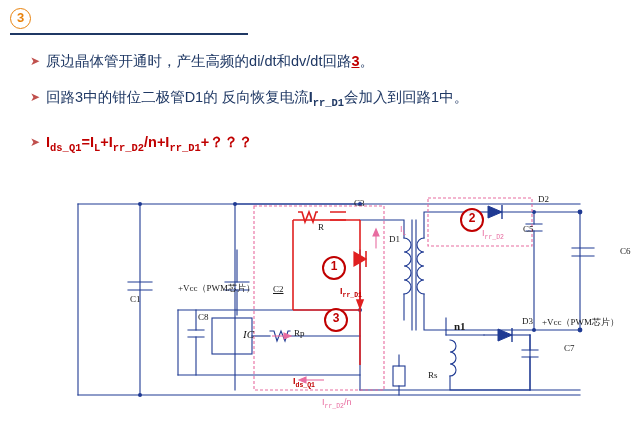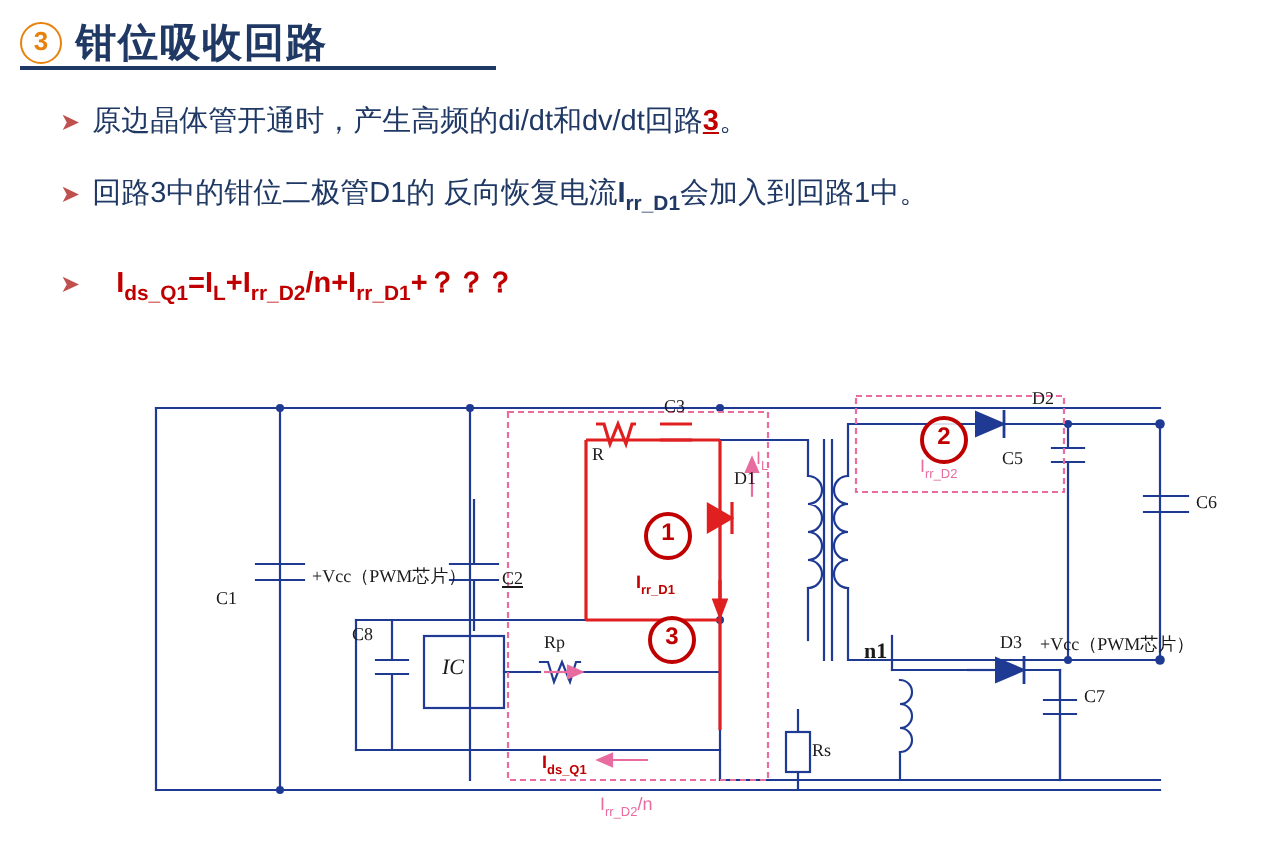--- a/index.html
+++ b/index.html
@@ -66,41 +66,42 @@
     color: #c0504d;
     font-size: 12px;
     line-height: 18px;
   }
   .bullet .btext {
     color: #1f3864;
     font-size: 14.5px;
     line-height: 18px;
     white-space: nowrap;
   }
-  .bullet.red .btext { color: #c00000; font-weight: bold; margin-left: 12px; }
+  .bullet.red .btext { color: #c00000; font-weight: bold; }
   .b1 { left: 30px; top: 52px; }
   .b2 { left: 30px; top: 88px; }
   .b3 { left: 30px; top: 133px; }
   .red-inline { color: #c00000; font-weight: bold; text-decoration: underline; }
-  sub { font-size: 0.72em; }
+  sub { font-size: 0.72em; font-family: Liberation Mono, monospace; }
   
   .diagram {
     position: absolute;
     left: 60px;
     top: 190px;
     width: 570px;
     height: 232px;
   }
   .diagram svg { display: block; }
   .lbl {
     position: absolute;
     font-family: "Liberation Serif", serif;
     color: #1a1a1a;
     font-size: 9px;
     white-space: nowrap;
+    margin-left: 22px;
   }
   .lbl.big { font-size: 11px; }
   .lbl.red { color: #c00000; font-weight: bold; font-family: "Liberation Sans", sans-serif; }
   .lbl.pink { color: #e86ca0; font-family: "Liberation Sans", sans-serif; }
   .circ {
     position: absolute;
     width: 20px; height: 20px;
     border: 2px solid #c00000;
     border-radius: 50%;
     color: #c00000;
@@ -111,21 +112,20 @@
     background: rgba(255,255,255,0.85);
   }
 </style>
 </head>
 <body>
 
 <div class="slide">
 
   <div class="title-row">
     <div class="title-num">3</div>
-    <div class="title-text">钳位吸收回路</div>
   </div>
   <div class="title-underline"></div>
 
   <div class="bullet b1">
     <span class="marker">➤</span>
     <span class="btext">原边晶体管开通时，产生高频的di/dt和dv/dt回路<span class="red-inline">3</span>。</span>
   </div>
 
   <div class="bullet b2">
     <span class="marker">➤</span>
@@ -275,21 +275,21 @@
     <div class="lbl" style="left:441px; top:34px;">C5</div>
     <div class="lbl" style="left:538px; top:56px;">C6</div>
     <div class="lbl" style="left:482px; top:153px;">C7</div>
     <div class="lbl" style="left:116px; top:122px;">C8</div>
     <div class="lbl" style="left:307px; top:44px;text-align:center;">D1</div>
     <div class="lbl" style="left:456px; top:4px;">D2</div>
     <div class="lbl" style="left:440px; top:126px;text-align:right;">D3</div>
     <div class="lbl big" style="left:161px; top:138px;font-style:italic;">IC</div>
     <div class="lbl" style="left:346px; top:180px;">Rs</div>
     <div class="lbl" style="left:236px; top:32px;">R</div>
-    <div class="lbl" style="left:212px; top:126px;">Rp</div>
+    <div class="lbl" style="left:212px; top:138px;">Rp</div>
     <div class="lbl big" style="left:372px; top:130px;font-weight:bold;">n1</div>
 
     <div class="lbl" style="left:96px; top:92px;">+Vcc（PWM芯片）</div>
     <div class="lbl" style="left:460px; top:126px;">+Vcc（PWM芯片）</div>
 
     <div class="lbl pink" style="left:318px; top:34px;">I<sub>L</sub></div>
     <div class="lbl red" style="left:258px; top:96px;">I<sub>rr_D1</sub></div>
     <div class="lbl pink" style="left:400px; top:38px;">I<sub>rr_D2</sub></div>
     <div class="lbl red" style="left:211px; top:186px;">I<sub>ds_Q1</sub></div>
     <div class="lbl pink" style="left:240px; top:207px;">I<sub>rr_D2</sub>/n</div>

